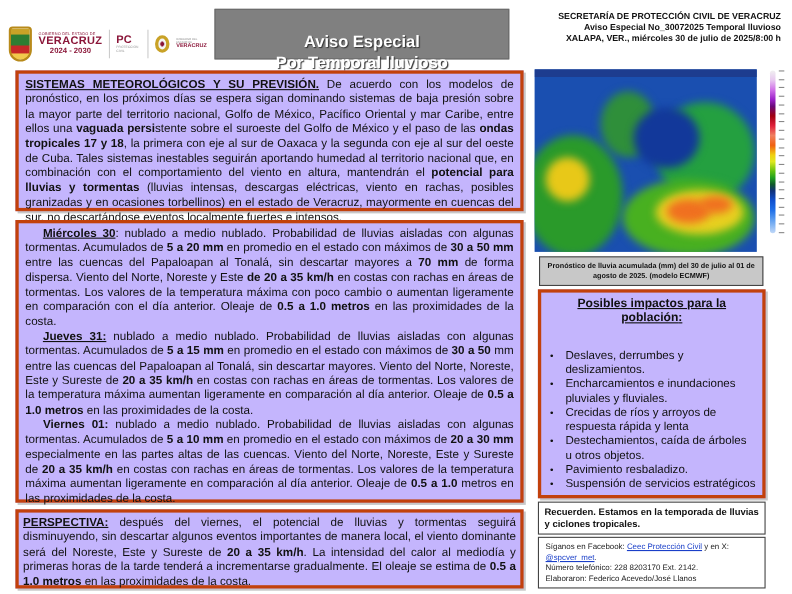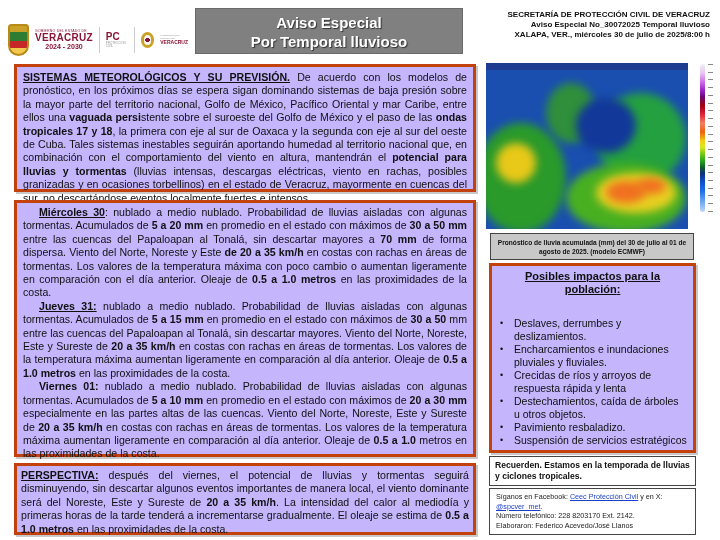--- a/index.html
+++ b/index.html
@@ -14,21 +14,21 @@
   .logo-gov .big { font-size: 10px; font-weight: bold; color: #8a1538; letter-spacing: .3px; }
   .logo-gov .years { font-size: 7px; font-weight: bold; color: #8a1538; text-align: center; }
   .vsep { width: 1px; height: 26px; background: #ccc; }
   .logo-pc { display: flex; flex-direction: column; line-height: 1; }
   .logo-pc .pc { font-size: 10px; font-weight: bold; color: #8a1538; }
   .logo-pc .sub { font-size: 3px; color: #999; }
   .logo-seal { width: 16px; height: 16px; border-radius: 50%; border: 3px solid #c9a227; background: radial-gradient(circle, #8a1538 35%, #f5f5f5 36%); }
   .logo-ver { font-size: 5px; font-weight: bold; color: #8a1538; line-height: 1; }
   .logo-ver .tiny { font-size: 2.5px; color: #aaa; display: block; }
 
-  .title-box { position: absolute; left: 195px; top: 8px; width: 268px; height: 46px; background: #808080; border: 1px solid #6a6a6a; color: #fff; text-align: center; font-weight: bold; font-size: 15px; line-height: 19px; padding-top: 4px; text-shadow: 1px 1px 1px #333; }
+  .title-box { position: absolute; left: 195px; top: 8px; width: 268px; height: 46px; background: #808080; border: 1px solid #6a6a6a; color: #fff; text-align: center; font-weight: bold; font-size: 15px; line-height: 19px; padding-top: 20px; text-shadow: 1px 1px 1px #333; }
 
   .agency { position: absolute; right: 10px; top: 10px; width: 260px; text-align: right; font-weight: bold; font-size: 8px; line-height: 10px; }
 
   
   .panel { position: absolute; background: #c4b5fd; border: 3px solid #c2410c; box-shadow: 2px 2px 0 #c8c8c8; font-size: 10.6px; line-height: 13.4px; text-align: justify; }
   .sec-title { font-weight: bold; text-decoration: underline; }
   b { font-weight: bold; }
   .u { text-decoration: underline; }
 
   .p-sistemas { left: 14px; top: 64px; width: 462px; height: 128px; padding: 4px 6px; }

